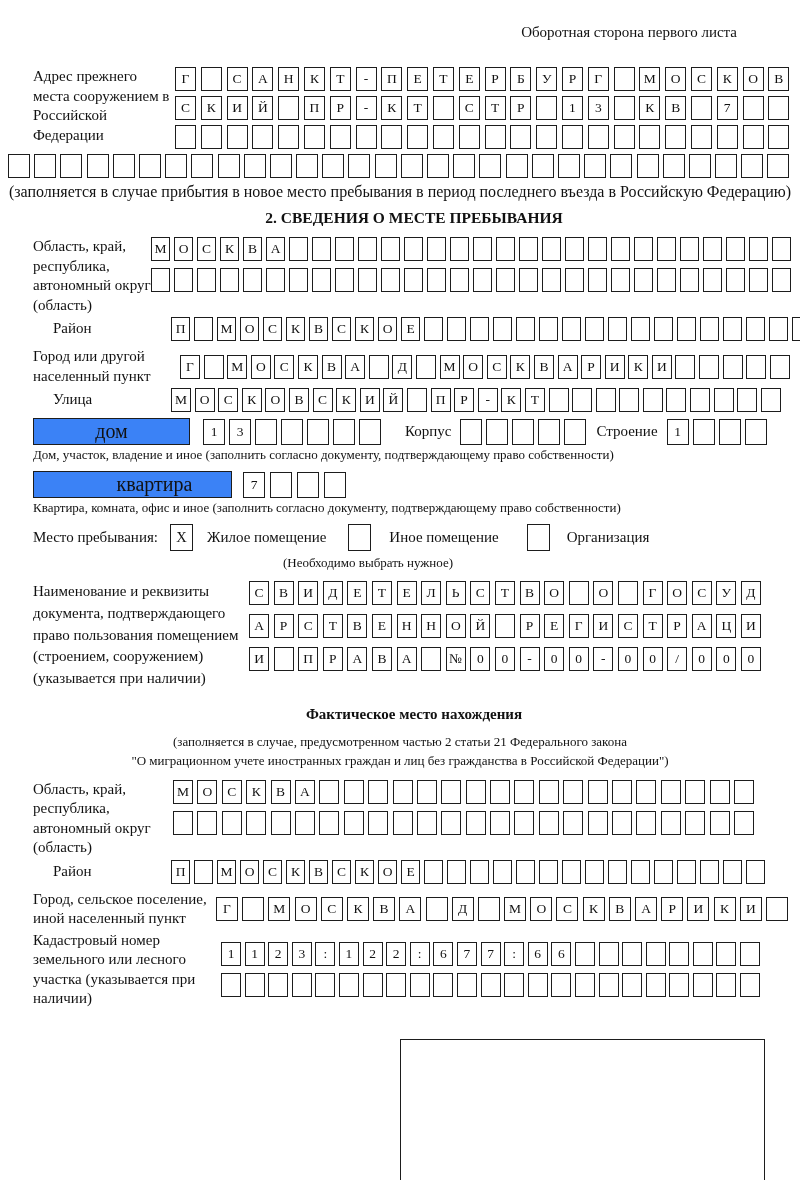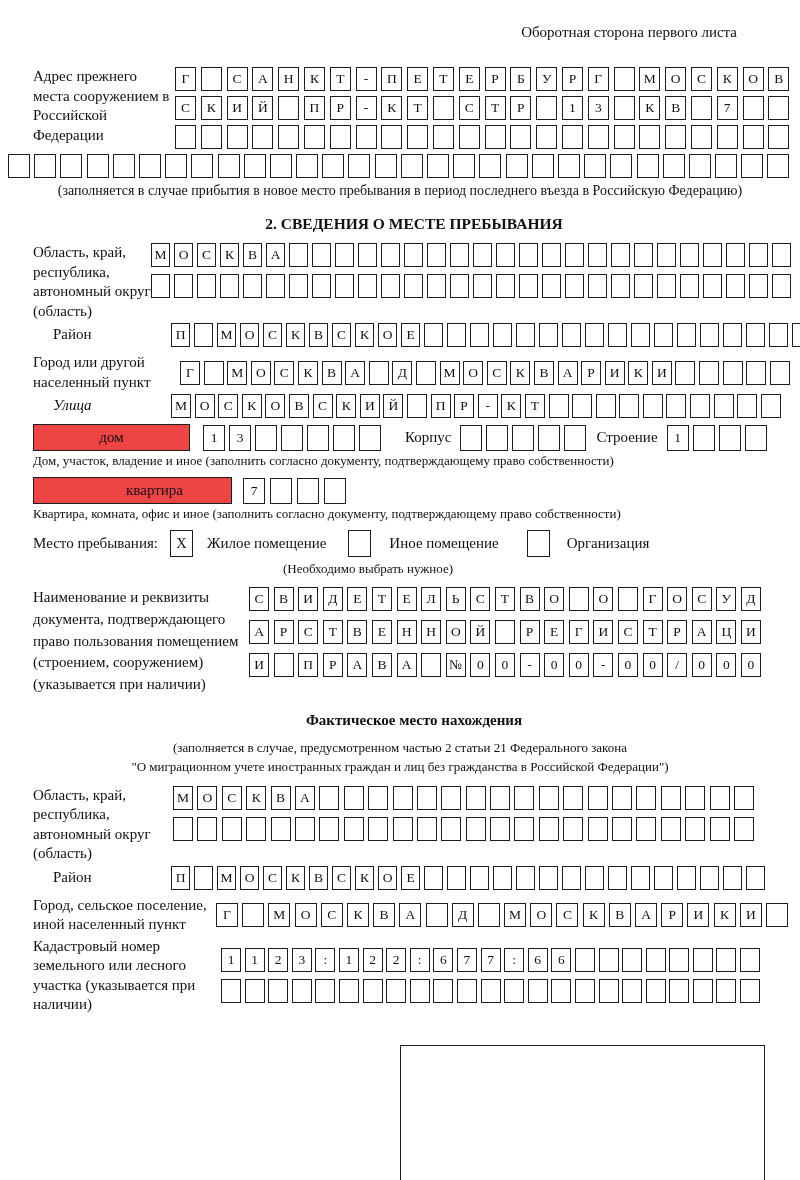--- a/index.html
+++ b/index.html
@@ -12,28 +12,28 @@
   .grow{flex:1 1 auto;}
   .lbl{font-size:15px;line-height:1.3;flex:0 0 auto;}
 
   .cellrow{display:flex;margin-bottom:5px;}
   .cell{flex:0 0 auto;width:var(--cw,21px);height:var(--chh,24px);border:1.6px solid #1d1d1d;
         margin-right:var(--gap,5px);display:flex;align-items:center;justify-content:center;
         font-size:13.5px;box-sizing:border-box;background:#fff;}
   .inline{margin-bottom:0;}
 
   .bleed{margin-left:-25px;}
-  .center-note{margin-left:-28px;text-align:center;font-size:14px;margin-top:1px;margin-bottom:16px;}
+  .center-note{margin-left:-28px;text-align:center;font-size:16px;margin-top:1px;margin-bottom:8px;}
   .sec-title{margin-left:-28px;text-align:center;font-weight:bold;font-size:15.5px;margin:6px 0 10px 0;}
   .sub-title{margin-left:-28px;text-align:center;font-weight:bold;font-size:15px;margin:16px 0 10px 0;}
   .sub-note{margin-left:-28px;text-align:center;font-size:13px;line-height:1.35;margin-bottom:2px;}
 
   .small-note{font-size:13px;margin:2px 0 8px 0;}
   .bigbox{border:1.6px solid #1d1d1d;height:27px;display:flex;align-items:center;justify-content:center;
-          font-size:15px;box-sizing:border-box;background:#ef4444;flex:0 0 auto;}
+          font-size:20px;box-sizing:border-box;background:#3b82f6;flex:0 0 auto;}
   .inl-lbl{font-size:15px;flex:0 0 auto;}
 
   .chkbox{flex:0 0 auto;width:23px;height:27px;border:1.8px solid #1d1d1d;display:flex;align-items:center;
           justify-content:center;font-size:14.5px;box-sizing:border-box;}
   .opt-lbl{font-size:15px;}
   .choose-note{padding-left:90px;width:490px;text-align:center;font-size:13px;margin-top:4px;margin-bottom:10px;}
 
   .stamp-box{width:365px;height:150px;border:1.6px solid #1d1d1d;margin:30px 30px 0 auto;box-sizing:border-box;}
 
   .mb6{margin-bottom:6px;margin-left:20px;}
@@ -291,21 +291,21 @@
         <span class="cell">И</span>
         <span class="cell"></span>
         <span class="cell"></span>
         <span class="cell"></span>
         <span class="cell"></span>
         <span class="cell"></span>
       </div>
   </div>
 
   <div class="flexrow vcenter mb6">
-    <div class="lbl" style="width:118px;font-style:italic;">Улица</div>
+    <div class="lbl" style="width:118px;">Улица</div>
     <div class="cellrow inline grow" style="--cw:20px;--gap:3.6px;">
         <span class="cell">М</span>
         <span class="cell">О</span>
         <span class="cell">С</span>
         <span class="cell">К</span>
         <span class="cell">О</span>
         <span class="cell">В</span>
         <span class="cell">С</span>
         <span class="cell">К</span>
         <span class="cell">И</span>

